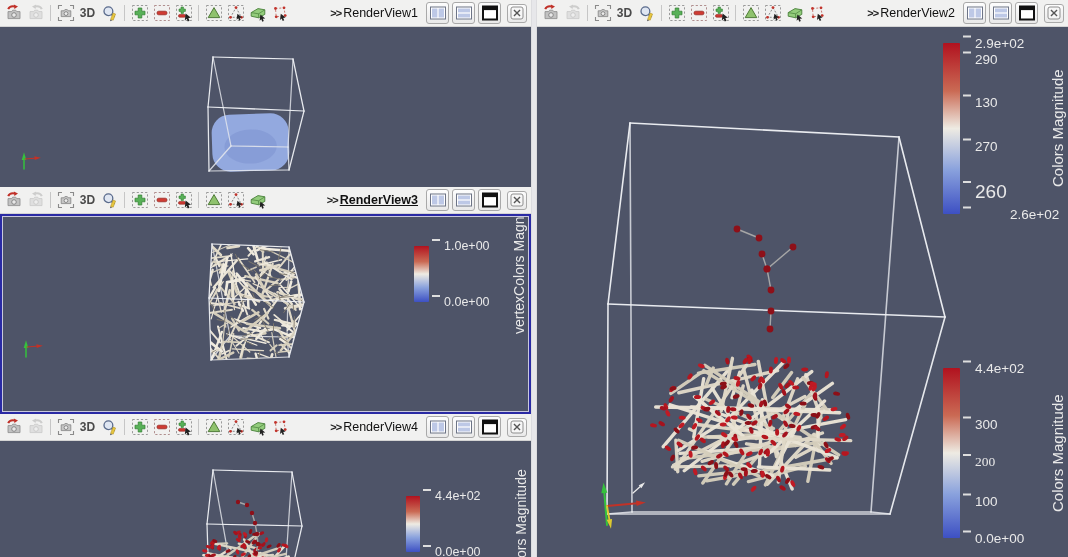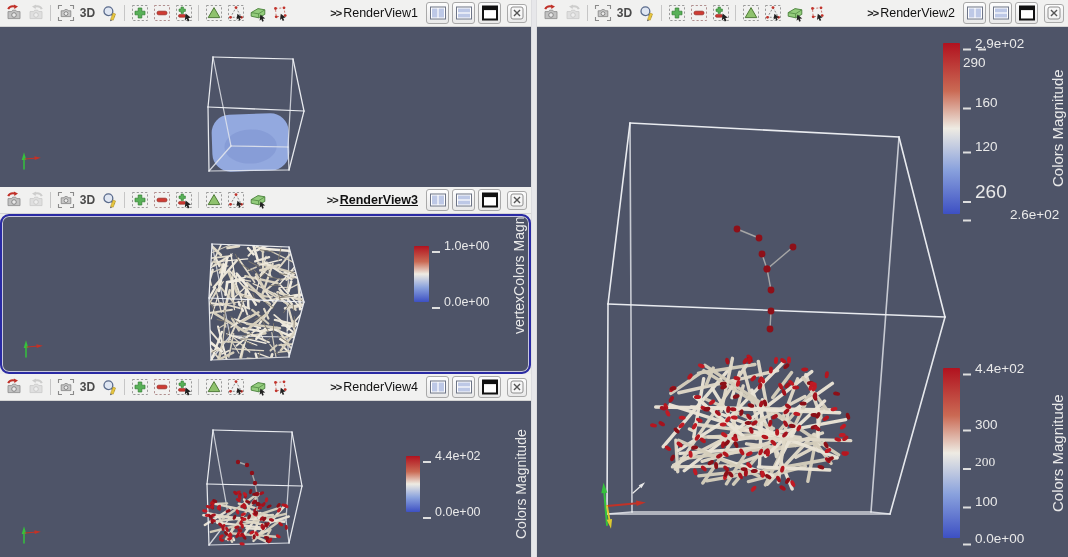--- a/index.html
+++ b/index.html
@@ -19,21 +19,21 @@
   .tb-title .name.active{font-weight:bold;text-decoration:underline;text-align:center;}
   .panel-btns{display:flex;gap:3px;align-items:center;flex:0 0 auto;margin-right:1px;}
   .pbtn{width:23px;height:22px;border:1px solid #a9a9a9;border-radius:3px;background:linear-gradient(#fdfdfd,#e9e9e9);display:flex;align-items:center;justify-content:center;box-sizing:border-box;}
   .pbtn.close{width:20px;height:19px;margin-left:3px;}
   .viewport{position:relative;background:#4e5468;overflow:hidden;box-sizing:border-box;flex:0 0 auto;}
   .viewport.active{border:2px solid #2a2aa4;box-shadow:inset 0 0 0 1px #c9c9dd;}
   .viewport svg.scene{position:absolute;left:0;top:0;}
   .colorbar{position:absolute;}
   .cb-bar{position:absolute;top:0;bottom:0;left:0;border-radius:1px;
     background:linear-gradient(180deg,#b1121f 0%,#ca6a54 28%,#eeebe3 50%,#8aa2dd 74%,#3d50c3 100%);}
-  .cb-tick{position:absolute;display:flex;align-items:flex-end;gap:4px;color:#e9e9e9;transform:translateY(-50%);white-space:nowrap;}
+  .cb-tick{position:absolute;display:flex;align-items:flex-start;gap:4px;color:#e9e9e9;transform:translateY(-50%);white-space:nowrap;}
   .cb-dash{width:8px;height:2px;background:#dedede;flex:0 0 auto;}
   .cb-title{position:absolute;right:2px;top:0;bottom:0;display:flex;align-items:center;justify-content:center;
     color:#e9e9e9;writing-mode:vertical-rl;transform:rotate(180deg);white-space:nowrap;}
 </style>
 </head>
 <body>
 
 <div class="app">
   <div class="col col-left">
     <section class="view-block">
@@ -295,21 +295,21 @@
       </svg>
     </span>
     <span class="pbtn close">
       <svg viewBox="0 0 20 20" width="16" height="16">
         <rect x="2.5" y="2.5" width="15" height="15" rx="2.5" fill="#f6f6f6" stroke="#8a8a8a" stroke-width="1.2"></rect>
         <path d="M6.2 6.2 l7.6 7.6 M13.8 6.2 l-7.6 7.6" stroke="#555" stroke-width="1.7"></path>
       </svg>
     </span>
   </span>
 </div>
-      <div class="viewport active" style="height: 160px; border-radius: 9px;">
+      <div class="viewport active" style="height: 200px;">
         <svg class="scene" width="531" height="160" viewBox="0 0 531 160">
             <line x1="228" y1="120" x2="285" y2="121" stroke="#e7e9ee" stroke-width="1.25" stroke-linecap="round" opacity="0.85"></line>
             <line x1="285" y1="121" x2="287" y2="141" stroke="#e7e9ee" stroke-width="1.25" stroke-linecap="round" opacity="0.85"></line>
             <line x1="287" y1="141" x2="209" y2="144" stroke="#e7e9ee" stroke-width="1.25" stroke-linecap="round" opacity="0.85"></line>
             <line x1="209" y1="144" x2="228" y2="120" stroke="#e7e9ee" stroke-width="1.25" stroke-linecap="round" opacity="0.85"></line>
             <line x1="210" y1="28" x2="228" y2="120" stroke="#e7e9ee" stroke-width="1.25" stroke-linecap="round" opacity="0.8"></line>
             <line x1="287" y1="31" x2="285" y2="121" stroke="#e7e9ee" stroke-width="1.25" stroke-linecap="round" opacity="0.8"></line>
             <clipPath id="clip23">
               <polygon points="210,28 287,31 302,86 287,141 209,144 207,82"></polygon>
             </clipPath>
@@ -1202,31 +1202,31 @@
             <polygon points="74.00100352331611,501.67235329879134 69.64264558185002,492.8437624755211 75.07423828719848,491.8852461157537" fill="#ddc92f"></polygon>
             <line x1="96" y1="466" x2="105" y2="458" stroke="#e9e9e9" stroke-width="1.3" stroke-linecap="round" opacity="1"></line>
             <polygon points="108.10922276572403,455.23624643046753 104.33047644516806,461.2599573938205 101.68402920591517,458.28270424966104" fill="#e9e9e9"></polygon>
           </svg>
       <div class="colorbar" style="left: 406px; top: 16px; height: 171px; right: 0px;">
             <div class="cb-bar" style="width: 17px;"></div>
             <div class="cb-tick" style="left: 20px; top: 0%; font-size: 13.5px;">
               <span class="cb-dash"></span>
               <span class="cb-label">2.9e+02</span>
             </div>
-            <div class="cb-tick" style="left: 20px; top: 9.5%; font-size: 13.5px; flex-direction: column;">
+            <div class="cb-tick" style="left: 20px; top: 9.5%; font-size: 13.5px;">
               <span class="cb-dash"></span>
               <span class="cb-label">290</span>
             </div>
             <div class="cb-tick" style="left: 20px; top: 34.5%; font-size: 13.5px;">
               <span class="cb-dash"></span>
-              <span class="cb-label">160</span>
+              <span class="cb-label">130</span>
             </div>
             <div class="cb-tick" style="left: 20px; top: 60.5%; font-size: 13.5px;">
               <span class="cb-dash"></span>
-              <span class="cb-label">120</span>
+              <span class="cb-label">270</span>
             </div>
             <div class="cb-tick" style="left: 20px; top: 87%; font-size: 19px;">
               <span class="cb-dash"></span>
               <span class="cb-label">260</span>
             </div>
             <div class="cb-tick" style="left: 20px; top: 100%; font-size: 13.5px; gap: 39px;">
               <span class="cb-dash"></span>
               <span class="cb-label">2.6e+02</span>
             </div>
             <div class="cb-title" style="font-size: 15px;">Colors Magnitude</div>

